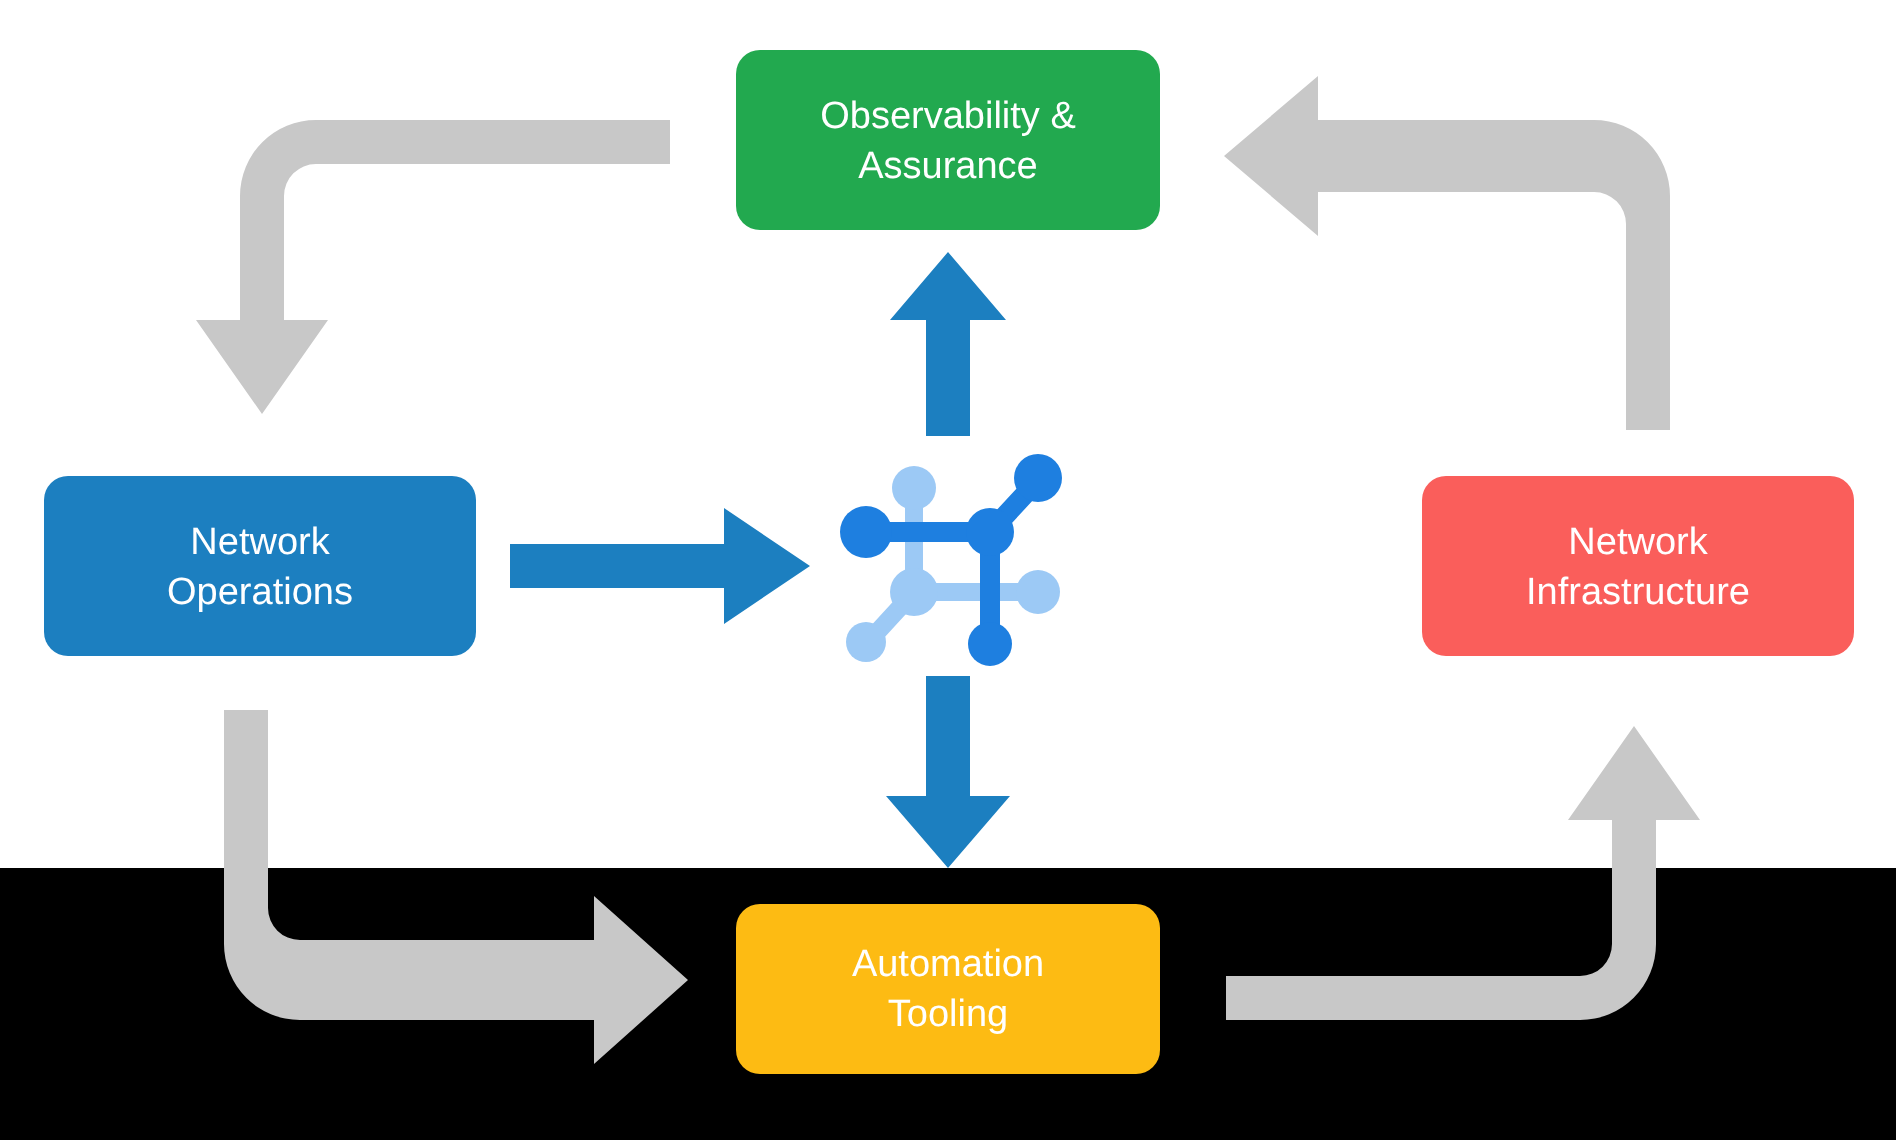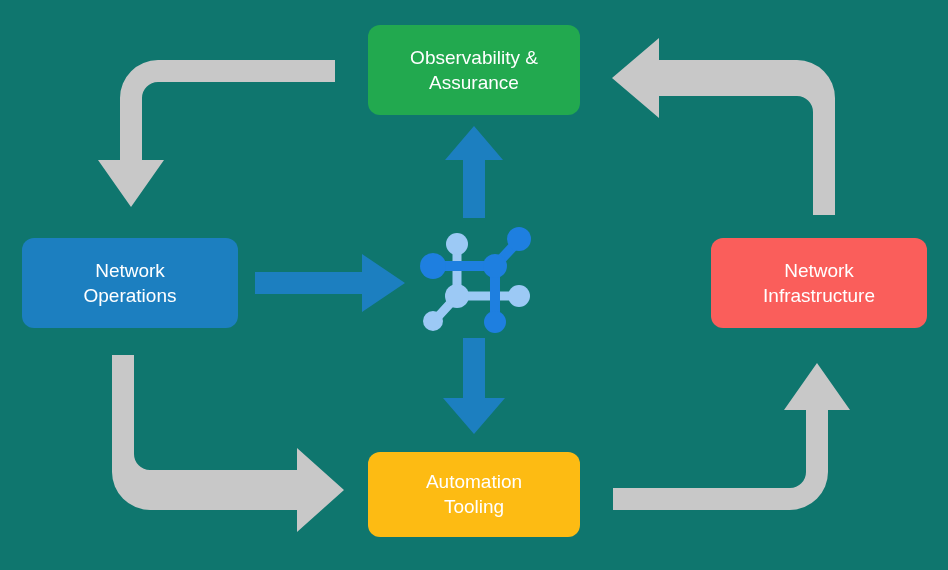--- a/index.html
+++ b/index.html
@@ -9,22 +9,22 @@
   }
   body {
     width: 948px;
     height: 570px;
     overflow: hidden;
     font-family: "Liberation Sans", sans-serif;
   }
   #diagram-root {
     position: relative;
     width: 948px;
-    height: 570px;
-    background: #0f766e;
+    height: 434px;
+    background: #ffffff;
   }
   svg.canvas {
     position: absolute;
     top: 0;
     left: 0;
     width: 948px;
     height: 570px;
     display: block;
   }
   .node-box-label {

